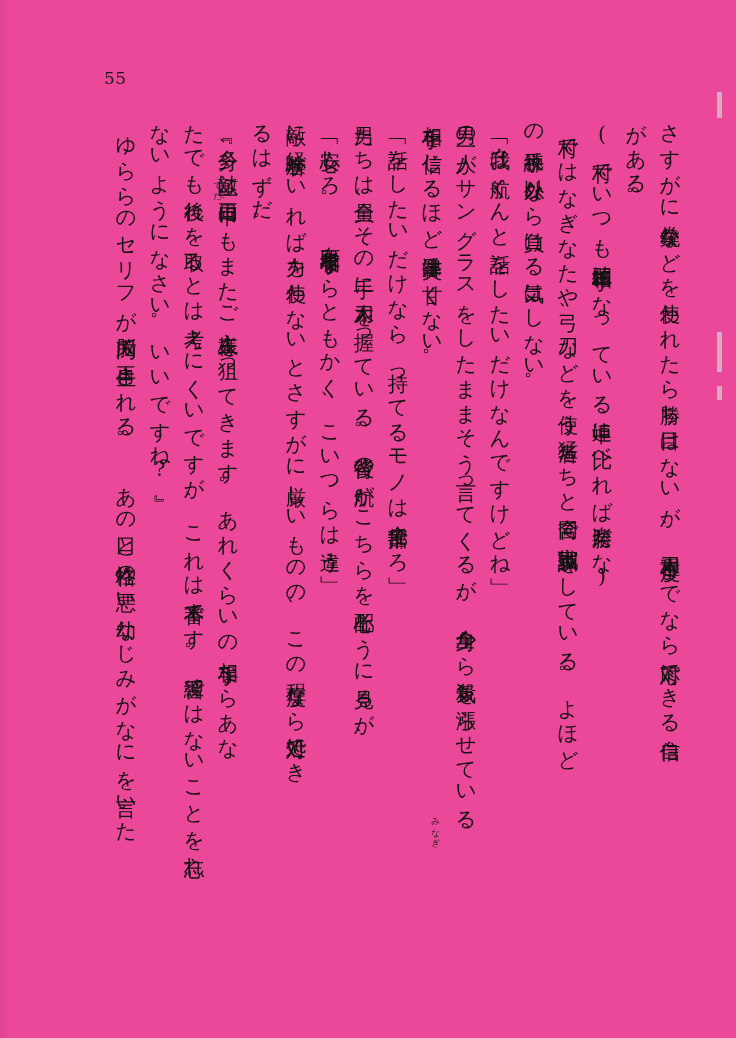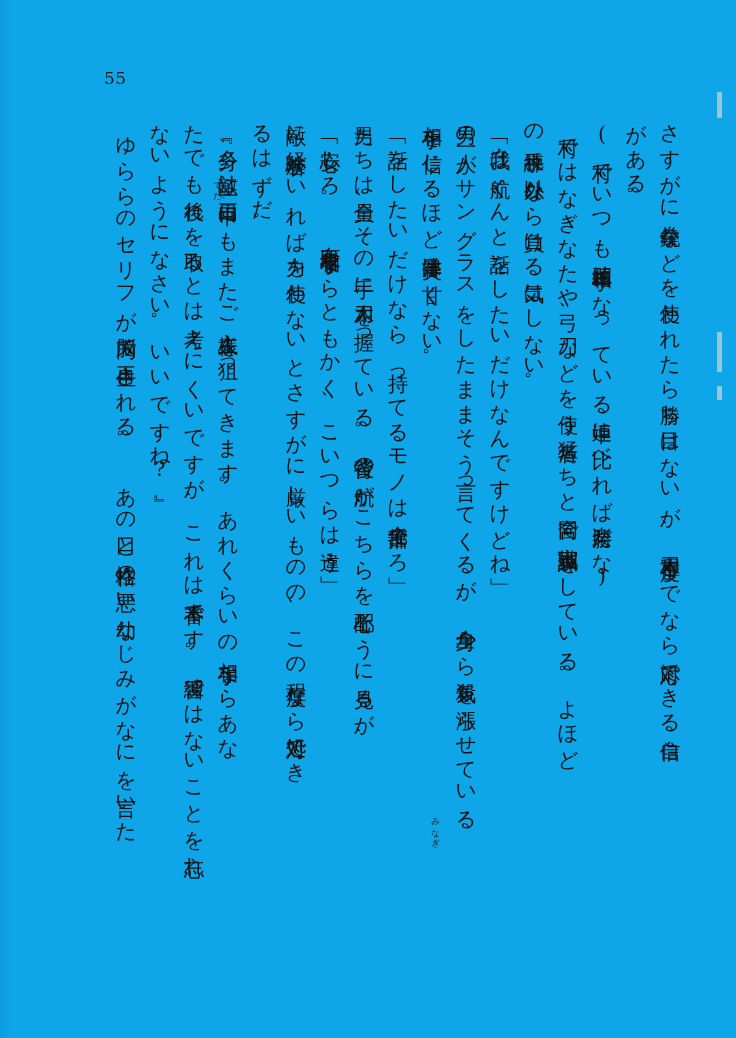--- a/index.html
+++ b/index.html
@@ -12,21 +12,21 @@
     height: 1038px;
     overflow: hidden;
     font-family: "DejaVu Serif", "Liberation Serif", serif;
     color: #111111;
     position: relative;
   }
 
   #page {
     position: absolute;
     inset: 0;
-    background: #0ea5e9;
+    background: #ec4899;
     text-decoration: underline;
   }
 
   
   .page-number {
     position: absolute;
     top: 68px;
     left: 104px;
     font-size: 17px;
     letter-spacing: 0.5px;

